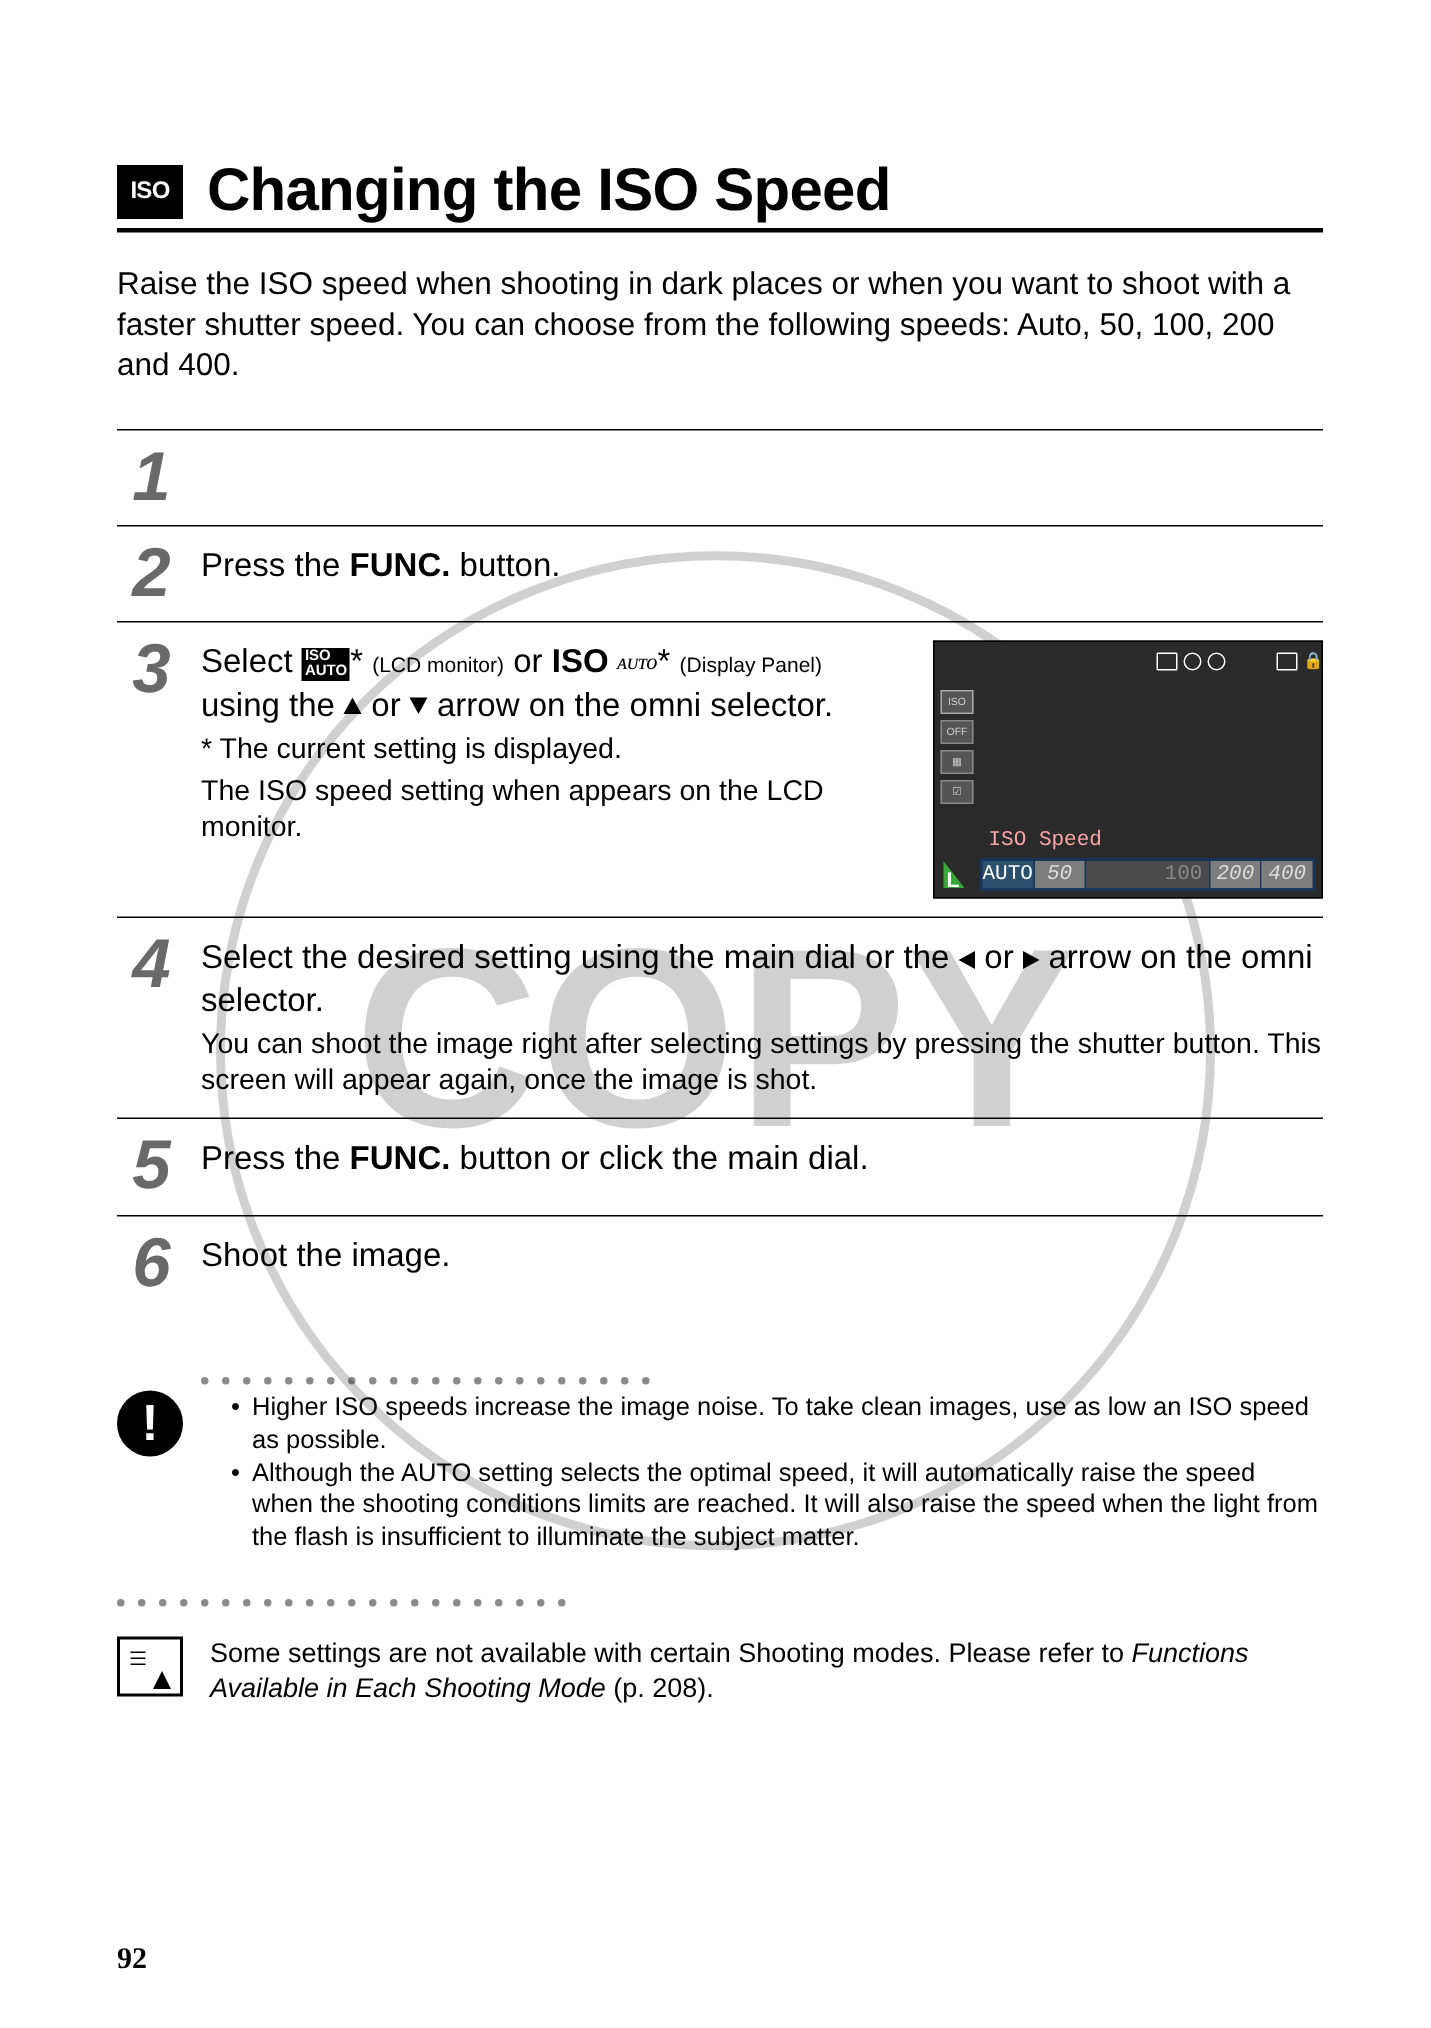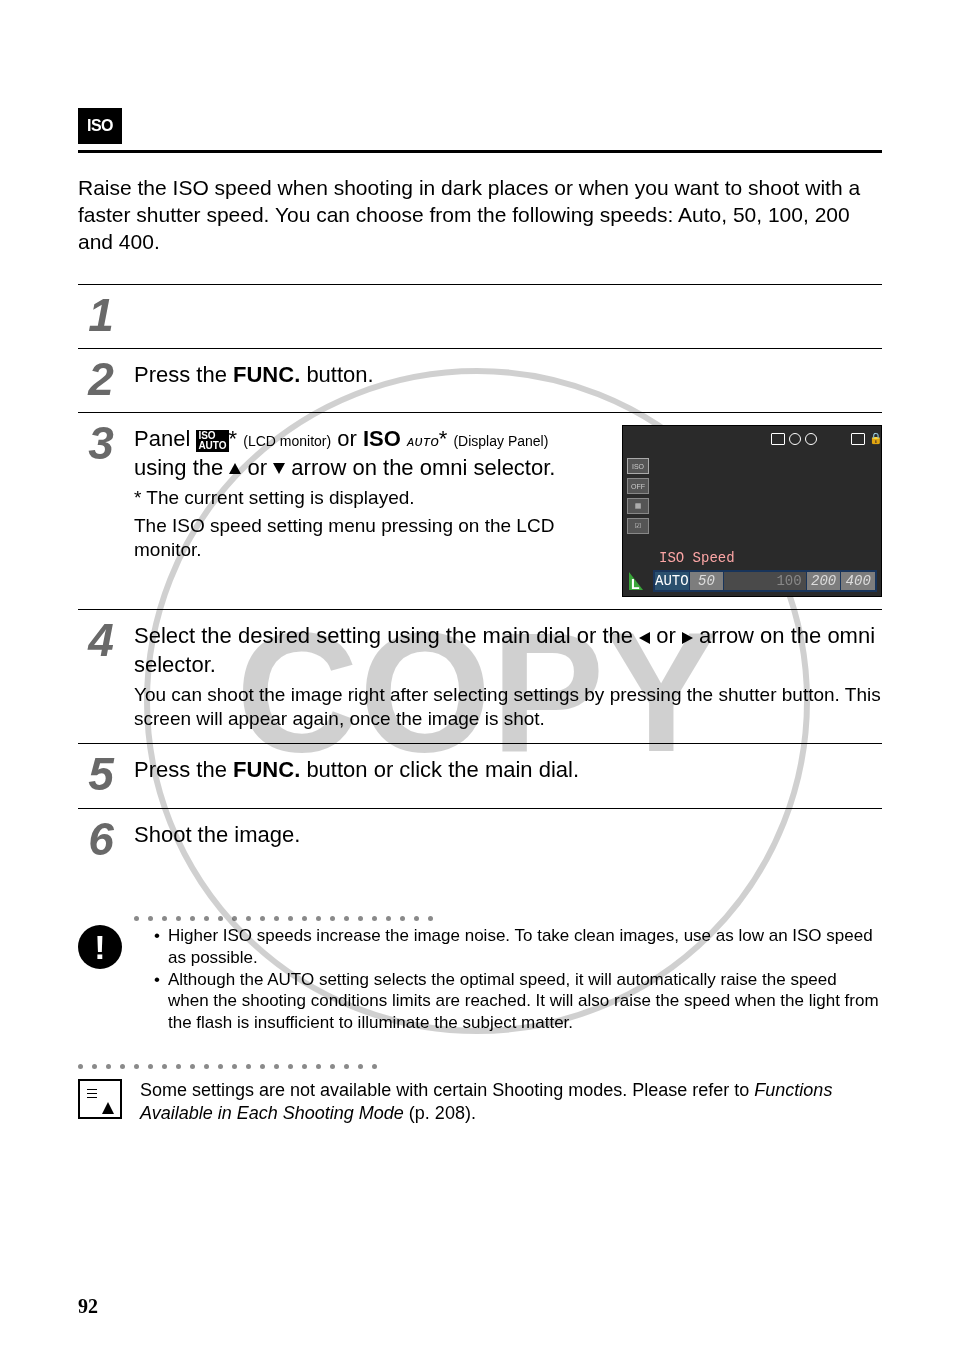--- a/index.html
+++ b/index.html
@@ -44,35 +44,35 @@
 
     .dots { display:flex; gap:9px; margin:30px 0 4px 56px; }
     .dot { width:5px; height:5px; background:#8a8a8a; border-radius:50%; }
 
     .note-row { display:flex; gap:18px; align-items:flex-start; margin-left:0; margin-top:4px; }
     .note-icon { width:44px; min-width:44px; height:44px; background:#000; border-radius:50%; color:#fff; display:flex; align-items:center; justify-content:center; font-size:34px; font-weight:900; font-family:"Arial Black",Arial,sans-serif; }
     .bullets { flex:1; }
     .bullets li { font-size:17px; font-weight:300; line-height:1.28; margin-left:14px; list-style:none; position:relative; padding-left:14px; }
     .bullets li:before { content:"•"; position:absolute; left:0; }
 
-    .note2-row { display:flex; gap:18px; align-items:flex-start; margin-top:10px; }
+    .note2-row { display:flex; gap:18px; align-items:flex-start; margin-top:20px; }
     .note2-icon { width:44px; min-width:44px; height:40px; border:2.5px solid #000; display:flex; align-items:flex-start; justify-content:flex-start; padding:4px; position:relative; }
     .note2-icon:before { content:""; position:absolute; left:7px; top:8px; width:10px; height:1.5px; background:#000; box-shadow:0 4px 0 #000, 0 8px 0 #000; }
     .note2-icon:after { content:""; position:absolute; right:6px; bottom:3px; width:0; height:0; border-left:6px solid transparent; border-right:6px solid transparent; border-bottom:12px solid #000; }
     .note2-text { font-size:18px; font-weight:300; line-height:1.3; }
     .note2-text i { font-style:italic; }
 
     .arrow { display:inline-block; width:0; height:0; vertical-align:middle; }
     .arrow.up { border-left:6px solid transparent; border-right:6px solid transparent; border-bottom:11px solid #000; }
     .arrow.down { border-left:6px solid transparent; border-right:6px solid transparent; border-top:11px solid #000; }
     .arrow.left { border-top:6px solid transparent; border-bottom:6px solid transparent; border-right:11px solid #000; }
     .arrow.right { border-top:6px solid transparent; border-bottom:6px solid transparent; border-left:11px solid #000; }
 
     .iso-badge { display:inline-block; background:#000; color:#fff; font-size:10px; font-weight:700; padding:1px 2px; line-height:1; vertical-align:middle; }
-    .iso-auto { display:inline-block; font-family:Liberation Sans, sans-serif; font-size:15px; vertical-align:middle; font-style:italic;}
+    .iso-auto { display:inline-block; font-family:Liberation Serif, serif; font-size:15px; vertical-align:middle; font-style:italic;}
     .iso-plain { font-weight:700; font-family:Arial,sans-serif; }
 
     .pagenum { position:absolute; left:78px; bottom:34px; font-weight:700; font-size:20px;font-family:Liberation Serif, serif; }
 
     .watermark { position:absolute; left:50%; top:52%; transform:translate(-50%,-50%); pointer-events:none; opacity:0.18; }
     .watermark svg { width:740px; height:740px; }
   </style>
 </head>
 <body>
 
@@ -82,20 +82,21 @@
     <text x="370" y="420" text-anchor="middle" font-family="Arial" font-size="170" font-weight="700" fill="#000">COPY</text>
   </svg>
 </div>
 
 <div class="page">
 
   <div class="title-row">
     <div class="title-icon">
       <span>ISO</span>
     </div>
+    <div class="title-text">Changing the ISO Speed</div>
   </div>
 
   <p class="intro">Raise the ISO speed when shooting in dark places or when you want to shoot with a faster shutter speed. You can choose from the following speeds: Auto, 50, 100, 200 and 400.</p>
 
   <div class="step">
     <div class="step-num">1</div>
   </div>
 
   <div class="step">
     <div class="step-num">2</div>
@@ -104,24 +105,24 @@
         <span>Press the </span><span class="func-label">FUNC.</span><span> button.</span>
       </p>
     </div>
   </div>
 
   <div class="step">
     <div class="step-num">3</div>
     <div class="step-body step3-row">
       <div class="step3-text">
         <p class="step-head">
-          <span>Panel </span><span class="iso-badge">ISO<br>AUTO</span>* <span class="small">(LCD monitor)</span><span> or </span><span class="iso-plain">ISO</span> <span class="iso-auto">ᴀᴜᴛᴏ</span>* <span class="small">(Display Panel)</span><span> using the </span><span class="arrow up"></span><span> or </span><span class="arrow down"></span><span> arrow on the omni selector.</span>
+          <span>Select </span><span class="iso-badge">ISO<br>AUTO</span>* <span class="small">(LCD monitor)</span><span> or </span><span class="iso-plain">ISO</span> <span class="iso-auto">ᴀᴜᴛᴏ</span>* <span class="small">(Display Panel)</span><span> using the </span><span class="arrow up"></span><span> or </span><span class="arrow down"></span><span> arrow on the omni selector.</span>
         </p>
         <p class="step-sub">* The current setting is displayed.</p>
-        <p class="step-sub">The ISO speed setting menu pressing on the LCD monitor.</p>
+        <p class="step-sub">The ISO speed setting when appears on the LCD monitor.</p>
       </div>
       <div class="cam-screen">
         <div class="cs-top-r">
           <span class="cs-box"></span>
           <span class="cs-dot"></span>
           <span class="cs-dot"></span>
           <span style="width:26px"></span>
           <span class="cs-box"></span>
           <span style="color:#fff;">🔒</span>
           <span class="cs-P">P</span>

